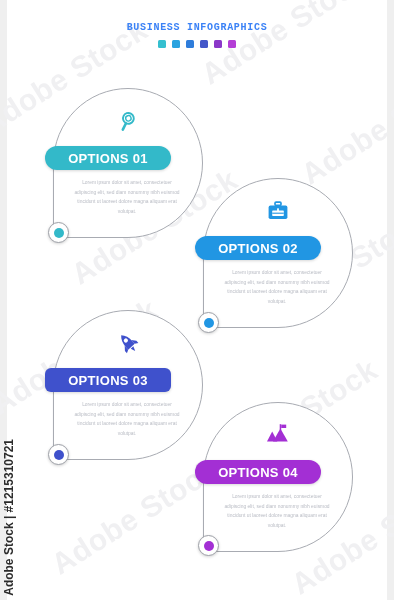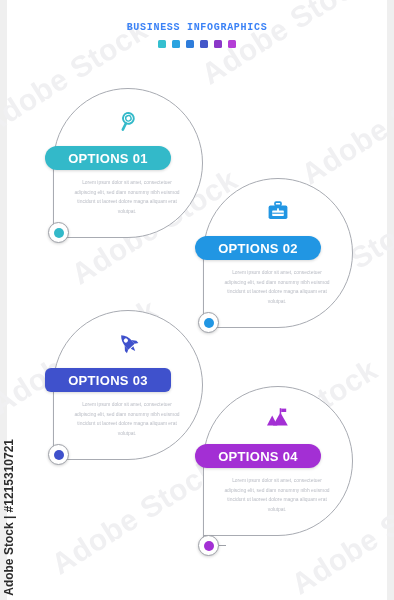--- a/index.html
+++ b/index.html
@@ -159,21 +159,21 @@
     font-size: 4.9px;
     line-height: 1.95;
     color: #b9bcc4;
     text-align: center;
   }
 
   
   #option-node-1 { left: 53px;  top: 88px;  }
   #option-node-2 { left: 203px; top: 178px; }
   #option-node-3 { left: 53px;  top: 310px; }
-  #option-node-4 { left: 203px; top: 386px; }
+  #option-node-4 { left: 203px; top: 402px; }
 
   
   .marker {
     position: absolute;
     width: 21px;
     height: 21px;
     border-radius: 50%;
     background: #ffffff;
     border: 1.4px solid #9ea1a8;
     box-sizing: border-box;

